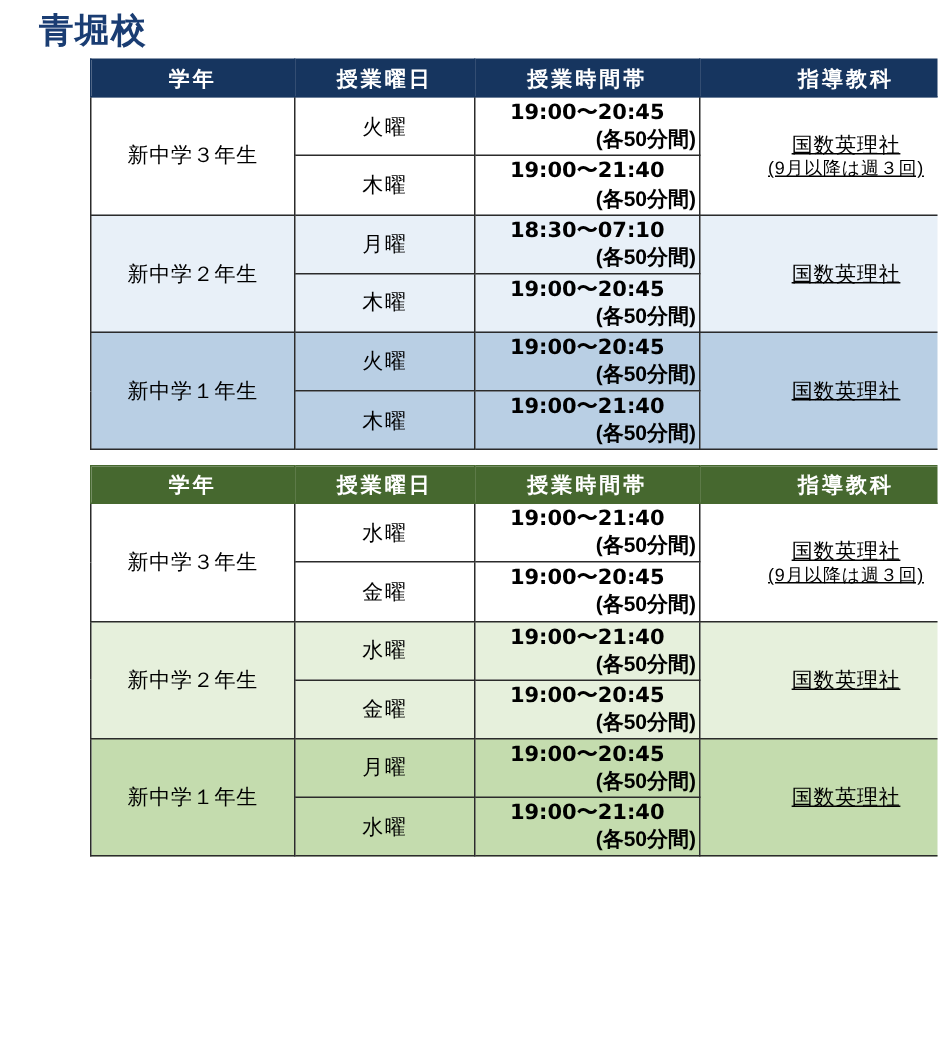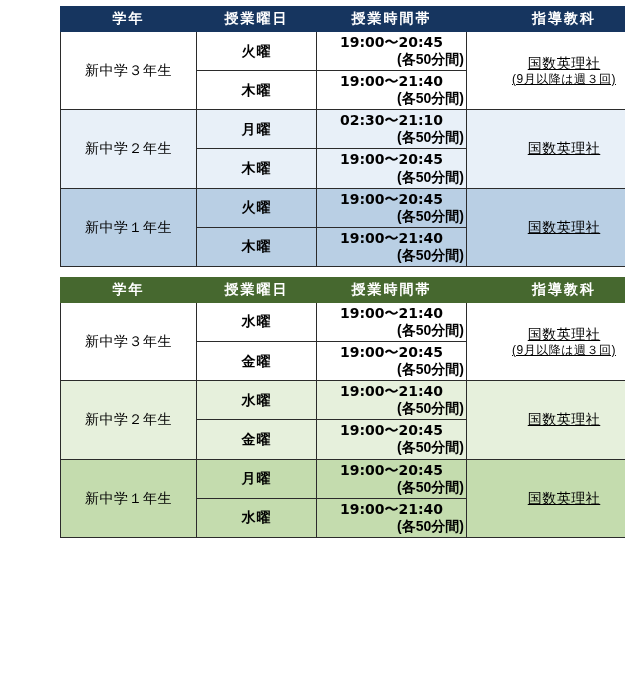--- a/index.html
+++ b/index.html
@@ -62,21 +62,21 @@
     letter-spacing: 2px;
   }
   .blue thead th { background: #16355f; border-color: #16355f; }
   .green thead th { background: #46682f; border-color: #46682f; }
 
   .grade {
     font-size: 14.5px;
     letter-spacing: 0.5px;
   }
   .day {
-    font-weight: bold;
+    font-weight: normal;
     font-size: 15px;
     letter-spacing: 1px;
   }
   .time {
     font-weight: bold;
     font-size: 15px;
     font-family: "DejaVu Sans", sans-serif;
     letter-spacing: 0px;
   }
   .time .sub {
@@ -107,20 +107,21 @@
   .green .tint-2 { background: #c4dcae; }
 
   .row-h { height: 38px; }
 </style>
 </head>
 <body>
 
 <div class="page">
 
   <div class="section">
+    <div class="section-title title-blue">青堀校</div>
     <table class="sched blue">
       <colgroup>
           <col class="c1">
           <col class="c2">
           <col class="c3">
           <col class="c4">
         </colgroup>
       <thead>
         <tr>
           <th>学年</th>
@@ -148,21 +149,21 @@
           <td class="time tint-0">
             <span>19:00〜21:40</span>
             <span class="sub">(各50分間)</span>
           </td>
         </tr>
 
         <tr class="row-h">
           <td class="grade tint-1" rowspan="2">新中学２年生</td>
           <td class="day tint-1">月曜</td>
           <td class="time tint-1">
-            <span>02:30〜21:10</span>
+            <span>18:30〜07:10</span>
             <span class="sub">(各50分間)</span>
           </td>
           <td class="subject tint-1" rowspan="2">
             <span>国数英理社</span>
             <span class="note"></span>
           </td>
         </tr>
         <tr class="row-h">
           <td class="day tint-1">木曜</td>
           <td class="time tint-1">

